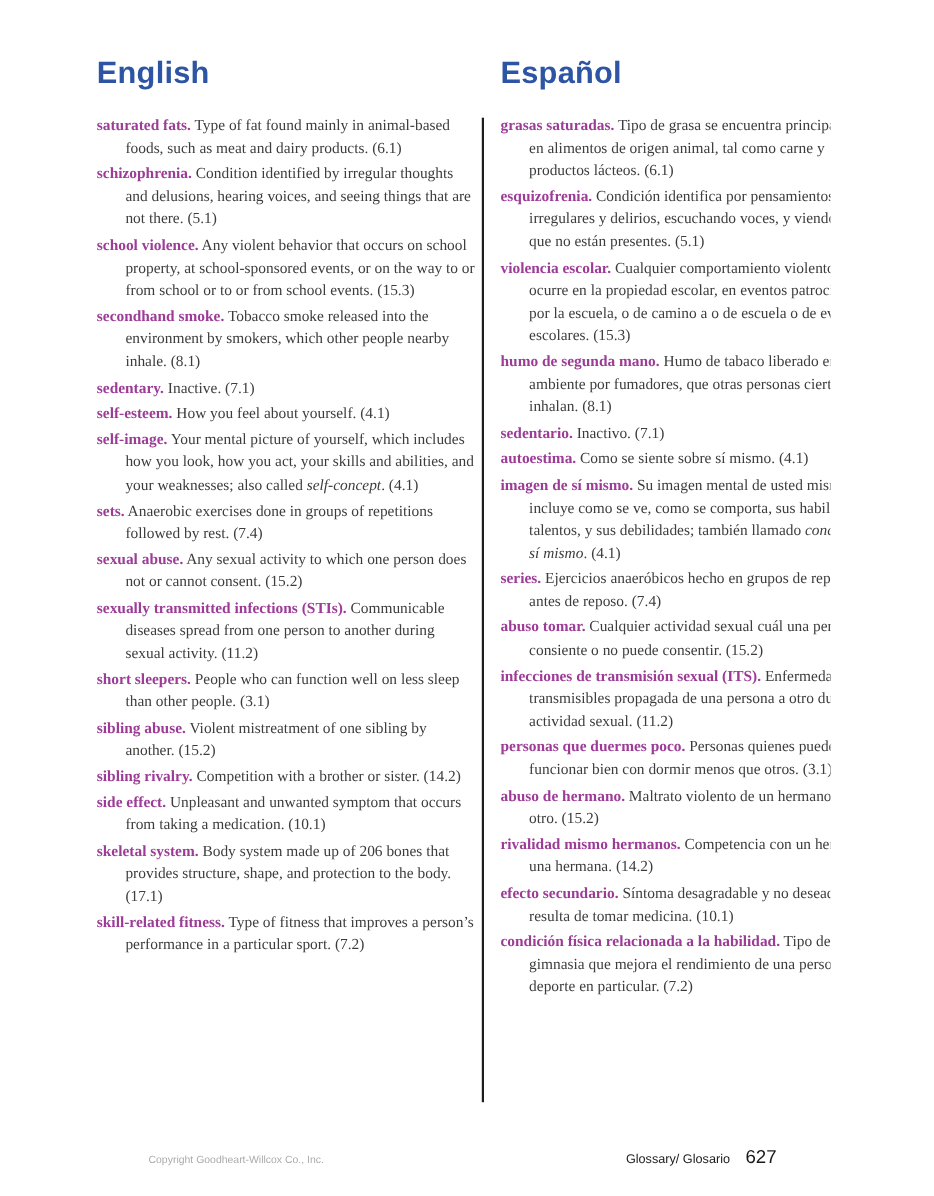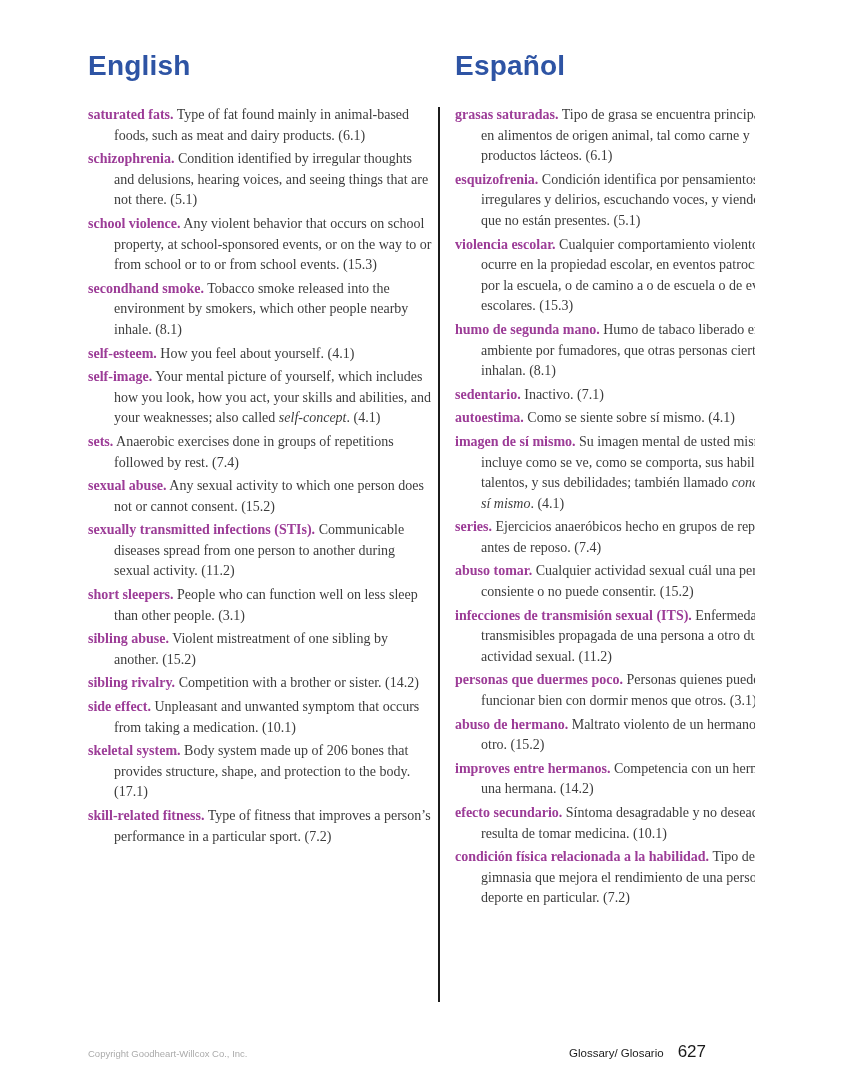--- a/index.html
+++ b/index.html
@@ -51,20 +51,21 @@
     right: 49px;
     top: 1042px;
     display: flex;
     justify-content: space-between;
     align-items: baseline;
     font-family: "Liberation Sans", "DejaVu Sans", sans-serif;
   }
   .copyright {
     font-size: 9.5px;
     color: #ababab;
+    margin-left: 47px;
   }
   .footer-right {
     font-size: 11.5px;
     color: #1a1a1a;
   }
   .pagenum {
     font-weight: normal;
     font-size: 17px;
     margin-left: 14px;
   }
@@ -74,20 +75,21 @@
 
 <div class="page">
 
   <div class="col col-left">
     <h1>English</h1>
     <div class="entries">
         <div class="entry"><span class="term">saturated fats.</span> <span class="def"><span>Type of fat found mainly in animal-based foods, such as meat and dairy products. (6.1)</span></span></div>
         <div class="entry"><span class="term">schizophrenia.</span> <span class="def"><span>Condition identified by irregular thoughts and delusions, hearing voices, and seeing things that are not there. (5.1)</span></span></div>
         <div class="entry gap"><span class="term">school violence.</span> <span class="def"><span>Any violent behavior that occurs on school property, at school-sponsored events, or on the way to or from school or to or from school events. (15.3)</span></span></div>
         <div class="entry"><span class="term">secondhand smoke.</span> <span class="def"><span>Tobacco smoke released into the environment by smokers, which other people nearby inhale. (8.1)</span></span></div>
+        <div class="entry"><span class="term">sedentary.</span> <span class="def"><span>Inactive. (7.1)</span></span></div>
         <div class="entry"><span class="term">self-esteem.</span> <span class="def"><span>How you feel about yourself. (4.1)</span></span></div>
         <div class="entry"><span class="term">self-image.</span> <span class="def"><span>Your mental picture of yourself, which includes how you look, how you act, your skills and abilities, and your weaknesses; also called </span><i>self-concept</i><span>. (4.1)</span></span></div>
         <div class="entry gap"><span class="term">sets.</span> <span class="def"><span>Anaerobic exercises done in groups of repetitions followed by rest. (7.4)</span></span></div>
         <div class="entry"><span class="term">sexual abuse.</span> <span class="def"><span>Any sexual activity to which one person does not or cannot consent. (15.2)</span></span></div>
         <div class="entry"><span class="term">sexually transmitted infections (STIs).</span> <span class="def"><span>Communicable diseases spread from one person to another during sexual activity. (11.2)</span></span></div>
         <div class="entry"><span class="term">short sleepers.</span> <span class="def"><span>People who can function well on less sleep than other people. (3.1)</span></span></div>
         <div class="entry gap"><span class="term">sibling abuse.</span> <span class="def"><span>Violent mistreatment of one sibling by another. (15.2)</span></span></div>
         <div class="entry"><span class="term">sibling rivalry.</span> <span class="def"><span>Competition with a brother or sister. (14.2)</span></span></div>
         <div class="entry"><span class="term">side effect.</span> <span class="def"><span>Unpleasant and unwanted symptom that occurs from taking a medication. (10.1)</span></span></div>
         <div class="entry"><span class="term">skeletal system.</span> <span class="def"><span>Body system made up of 206 bones that provides structure, shape, and protection to the body. (17.1)</span></span></div>
@@ -105,21 +107,21 @@
         <div class="entry"><span class="term">violencia escolar.</span> <span class="def"><span>Cualquier comportamiento violento que ocurre en la propiedad escolar, en eventos patrocinadas por la escuela, o de camino a o de escuela o de eventos escolares. (15.3)</span></span></div>
         <div class="entry"><span class="term">humo de segunda mano.</span> <span class="def"><span>Humo de tabaco liberado en el ambiente por fumadores, que otras personas ciertas inhalan. (8.1)</span></span></div>
         <div class="entry"><span class="term">sedentario.</span> <span class="def"><span>Inactivo. (7.1)</span></span></div>
         <div class="entry"><span class="term">autoestima.</span> <span class="def"><span>Como se siente sobre sí mismo. (4.1)</span></span></div>
         <div class="entry"><span class="term">imagen de sí mismo.</span> <span class="def"><span>Su imagen mental de usted mismo, que incluye como se ve, como se comporta, sus habilidades y talentos, y sus debilidades; también llamado </span><i>concepto de sí mismo</i><span>. (4.1)</span></span></div>
         <div class="entry"><span class="term">series.</span> <span class="def"><span>Ejercicios anaeróbicos hecho en grupos de repeticiones antes de reposo. (7.4)</span></span></div>
         <div class="entry"><span class="term">abuso tomar.</span> <span class="def"><span>Cualquier actividad sexual cuál una persona no consiente o no puede consentir. (15.2)</span></span></div>
         <div class="entry"><span class="term">infecciones de transmisión sexual (ITS).</span> <span class="def"><span>Enfermedades transmisibles propagada de una persona a otro durante la actividad sexual. (11.2)</span></span></div>
         <div class="entry"><span class="term">personas que duermes poco.</span> <span class="def"><span>Personas quienes pueden funcionar bien con dormir menos que otros. (3.1)</span></span></div>
         <div class="entry"><span class="term">abuso de hermano.</span> <span class="def"><span>Maltrato violento de un hermano por un otro. (15.2)</span></span></div>
-        <div class="entry"><span class="term">improves entre hermanos.</span> <span class="def"><span>Competencia con un hermano o una hermana. (14.2)</span></span></div>
+        <div class="entry"><span class="term">rivalidad mismo hermanos.</span> <span class="def"><span>Competencia con un hermano o una hermana. (14.2)</span></span></div>
         <div class="entry"><span class="term">efecto secundario.</span> <span class="def"><span>Síntoma desagradable y no deseado que resulta de tomar medicina. (10.1)</span></span></div>
         <div class="entry"><span class="term">condición física relacionada a la habilidad.</span> <span class="def"><span>Tipo de gimnasia que mejora el rendimiento de una persona en un deporte en particular. (7.2)</span></span></div>
       </div>
   </div>
 
   <div class="footer">
     <span class="copyright">Copyright Goodheart-Willcox Co., Inc.</span>
     <span class="footer-right">
       <span>Glossary/ Glosario</span><span class="pagenum">627</span>
     </span>

